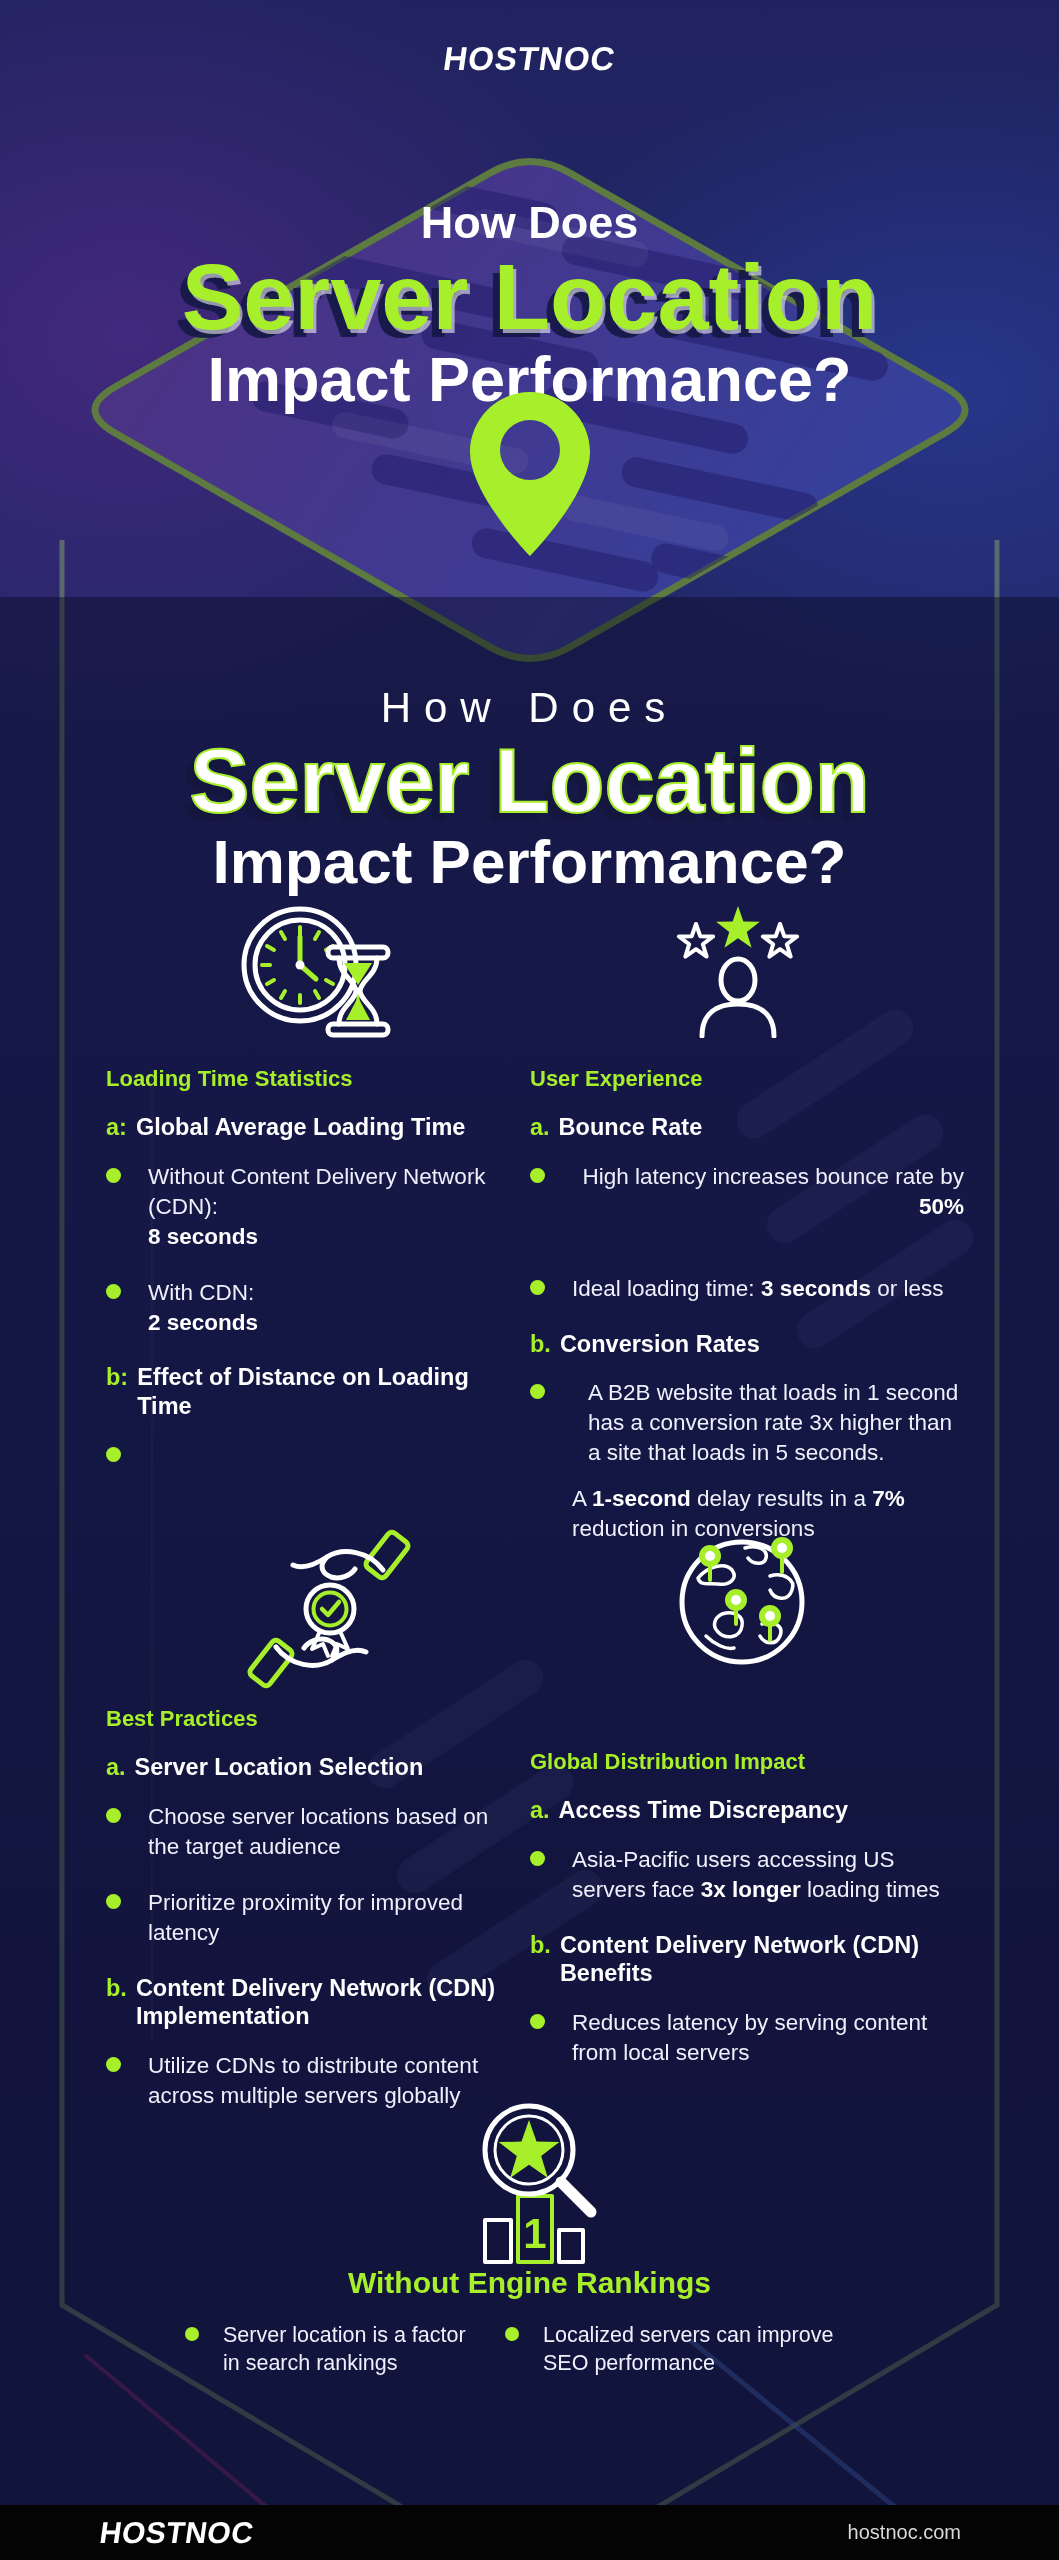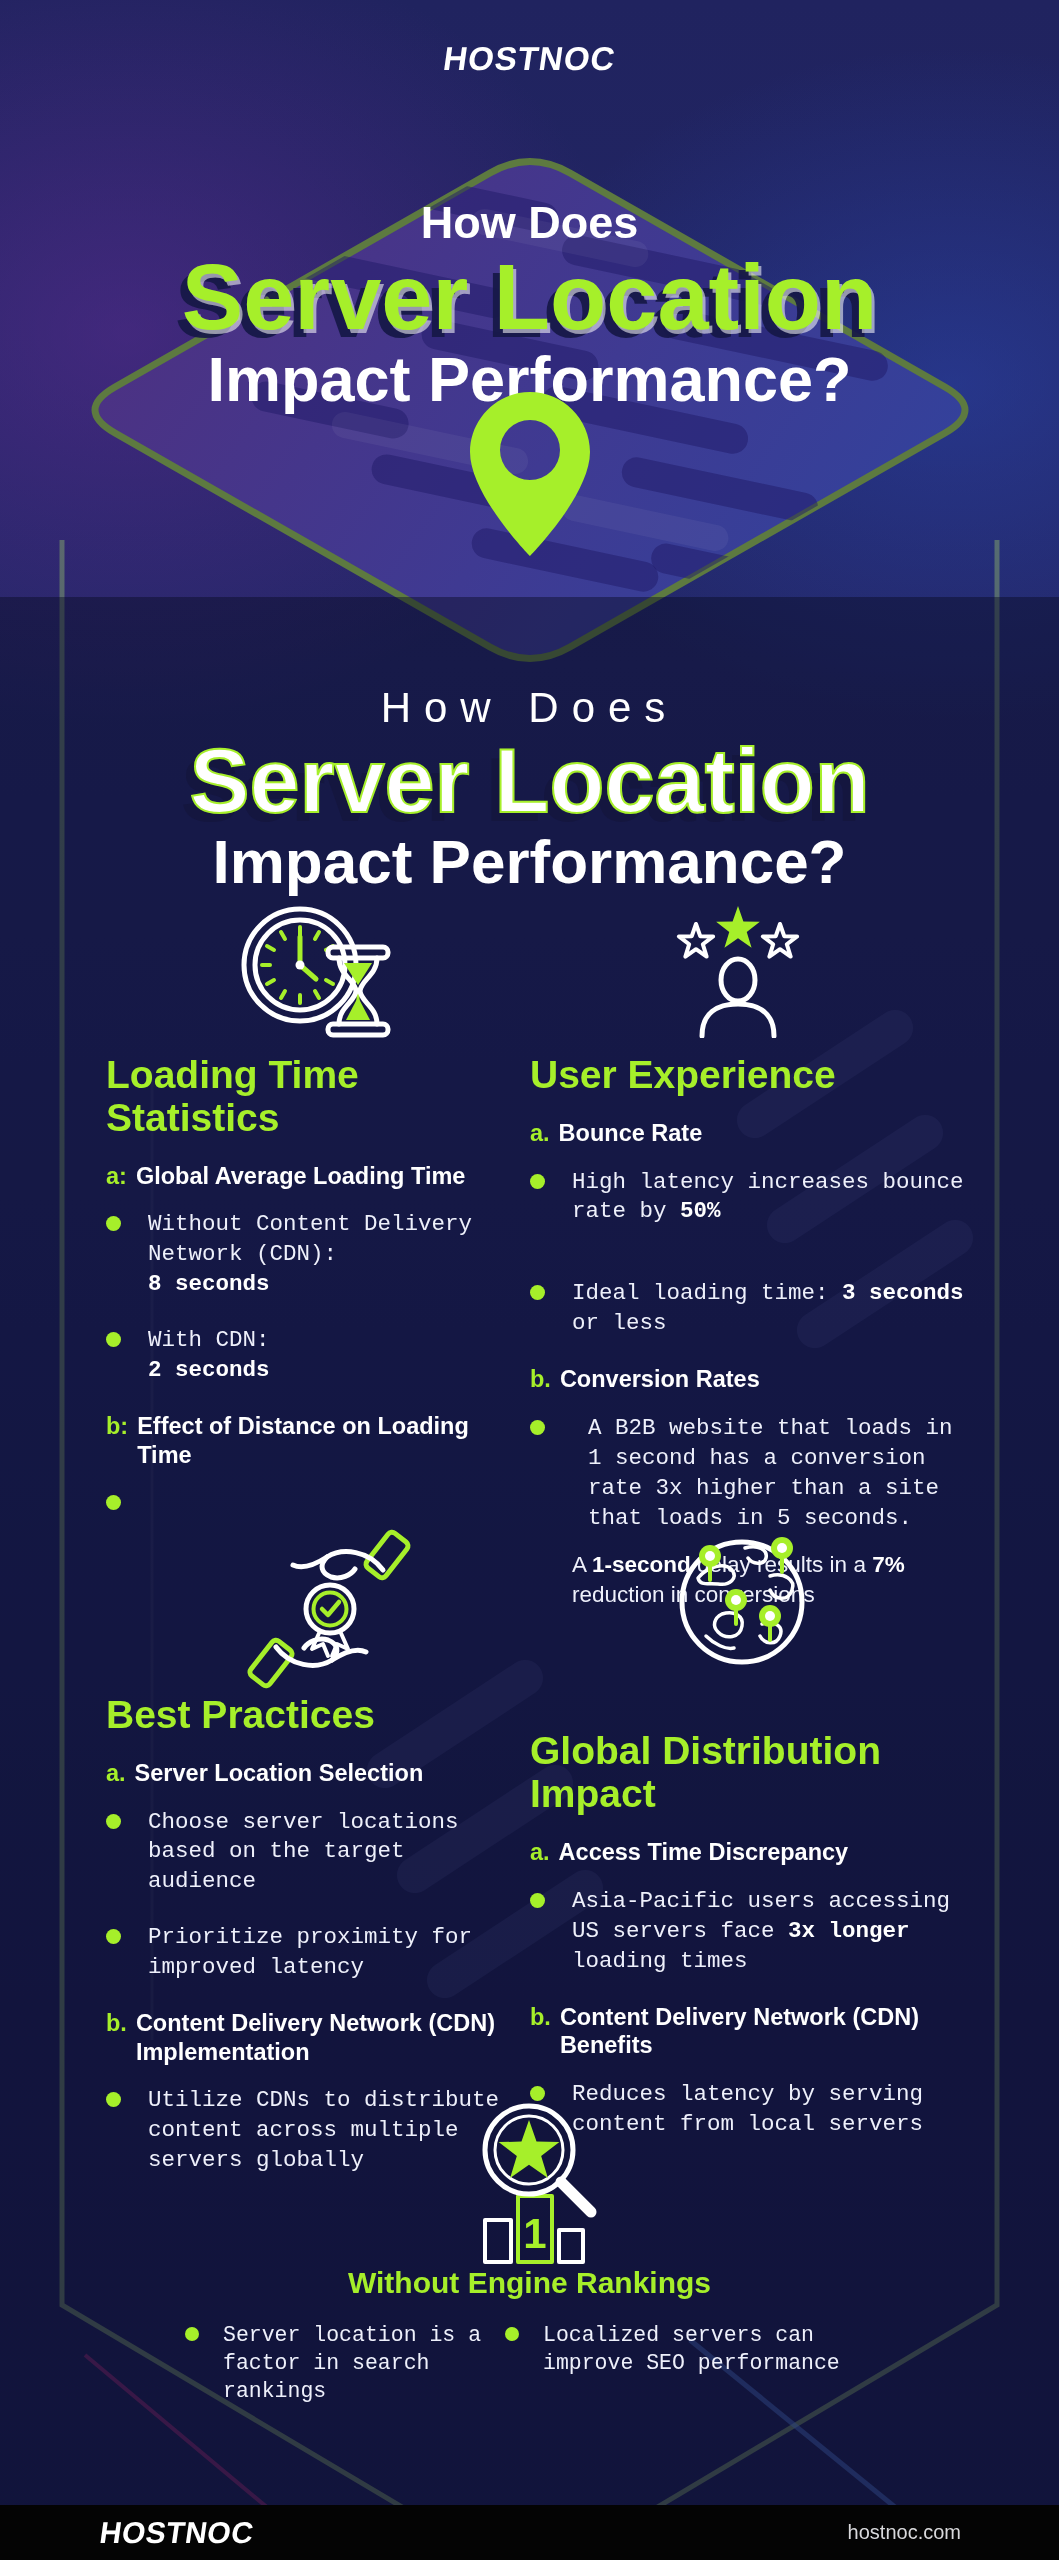--- a/index.html
+++ b/index.html
@@ -35,29 +35,29 @@
   .ic-hands{left:243px;top:1525px;}
   .ic-globe{left:670px;top:1528px;}
   .ic-search{left:463px;top:2090px;}
 
   .cols{position:absolute;left:106px;width:858px;display:flex;}
   .cols1{top:1054px;}
   .cols2{top:1694px;align-items:center;}
   .col-a{width:404px;}
   .col-b{width:434px;margin-left:20px;}
 
-  .sec-h{font-size:39px;font-weight:800;color:#a6ef2a;line-height:1.1;margin:0 0 22px;}
+  .sec-h{font-size:22px;font-weight:800;color:#a6ef2a;line-height:1.1;margin:13px 0 22px;}
   .sub{display:flex;font-size:23.5px;font-weight:700;color:#fff;line-height:1.22;margin:22px 0 20px;}
   .pfx{color:#a6ef2a;margin-right:9px;flex:0 0 auto;}
   .b{display:flex;margin:0 0 26px;}
   .dot{flex:0 0 15px;width:15px;height:15px;border-radius:50%;background:#a6ef2a;margin:6px 27px 0 0;}
-  .bt{font-size:22.5px;line-height:1.33;color:#eef0fb;font-weight:400;font-family:Liberation Mono, monospace;}
+  .bt{font-size:22.5px;line-height:1.33;color:#eef0fb;font-weight:400;}
   .bt strong, .para strong{font-weight:700;color:#fff;}
   .vline{display:block;font-weight:700;color:#fff;}
-  .mbx{margin-bottom:52px;}
+  .mbx{margin-bottom:52px;text-align:right;}
   .para{margin:16px 0 0 42px;font-size:22.5px;line-height:1.33;color:#eef0fb;}
 
   .search-h{position:absolute;top:2266px;left:0;width:100%;text-align:center;
     font-size:30px;font-weight:800;color:#a6ef2a;}
   .search-bullets{position:absolute;left:185px;top:2322px;display:flex;}
   .sb .bt{font-size:21.5px;line-height:1.3;}
   .sb1{width:302px;justify-content:space-between;}
   .sb2{width:338px;margin-left:18px;}
   .sb .dot{width:14px;height:14px;flex-basis:14px;margin:5px 24px 0 0;}
 

